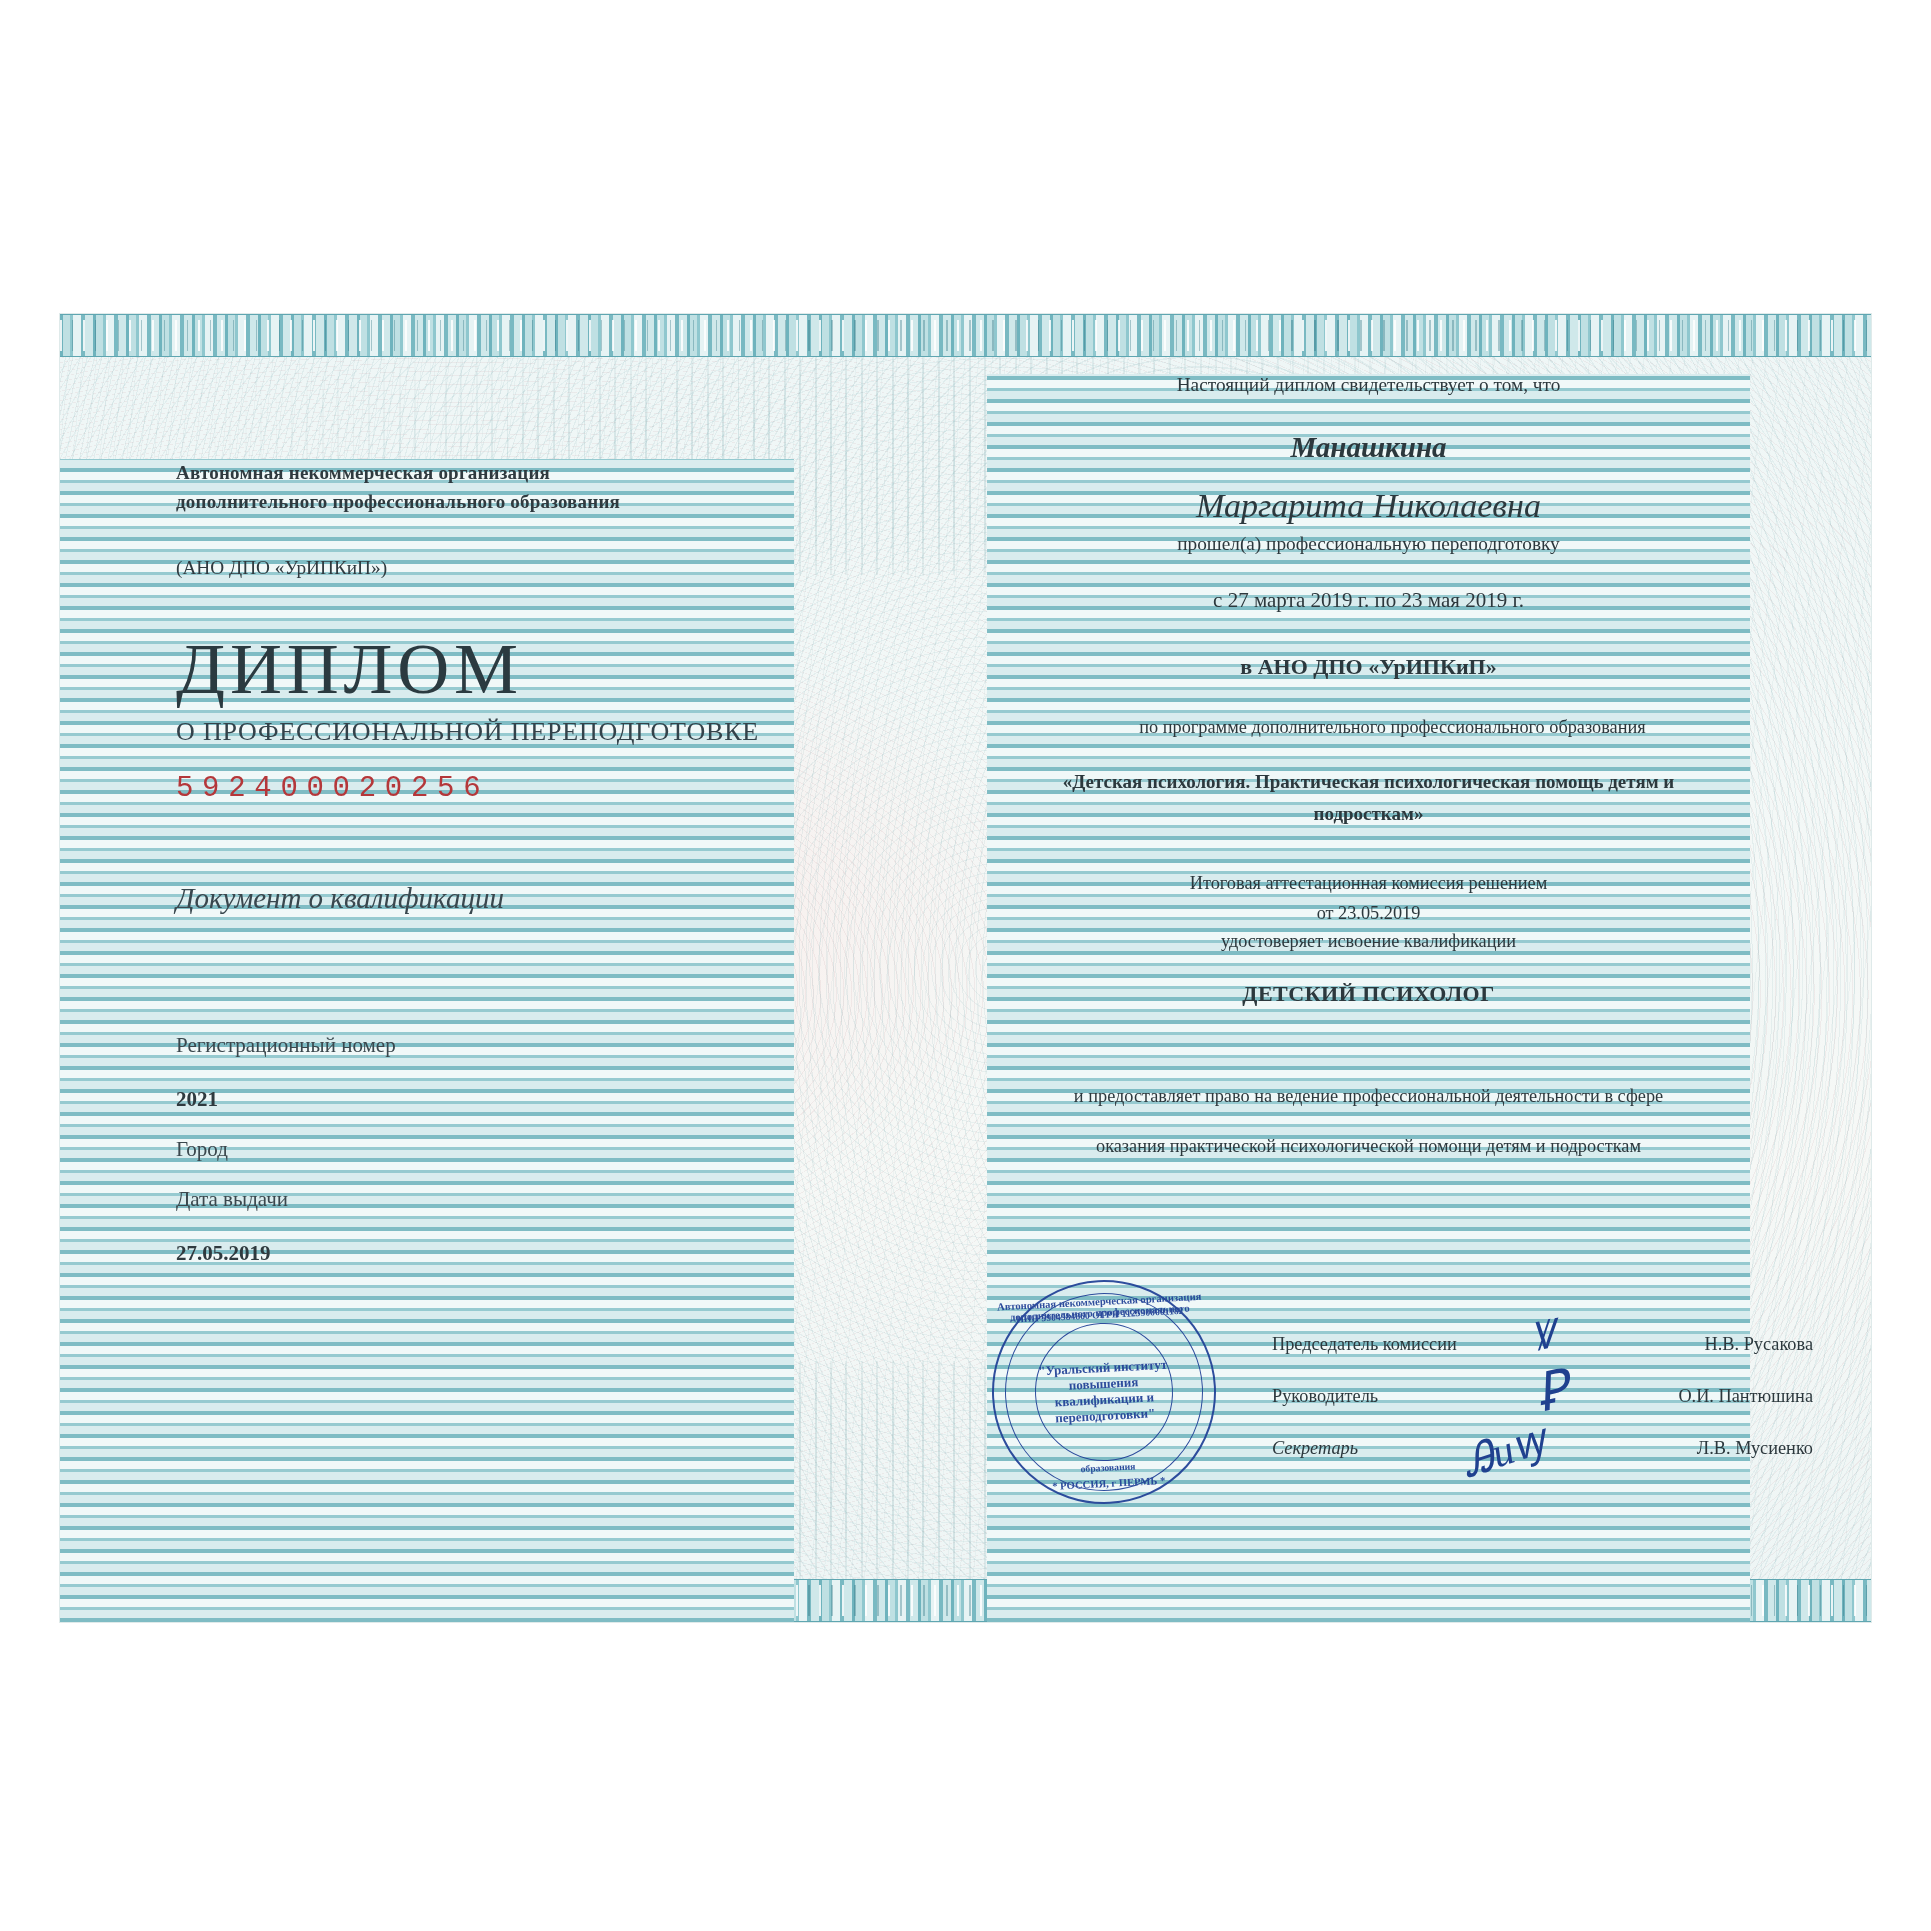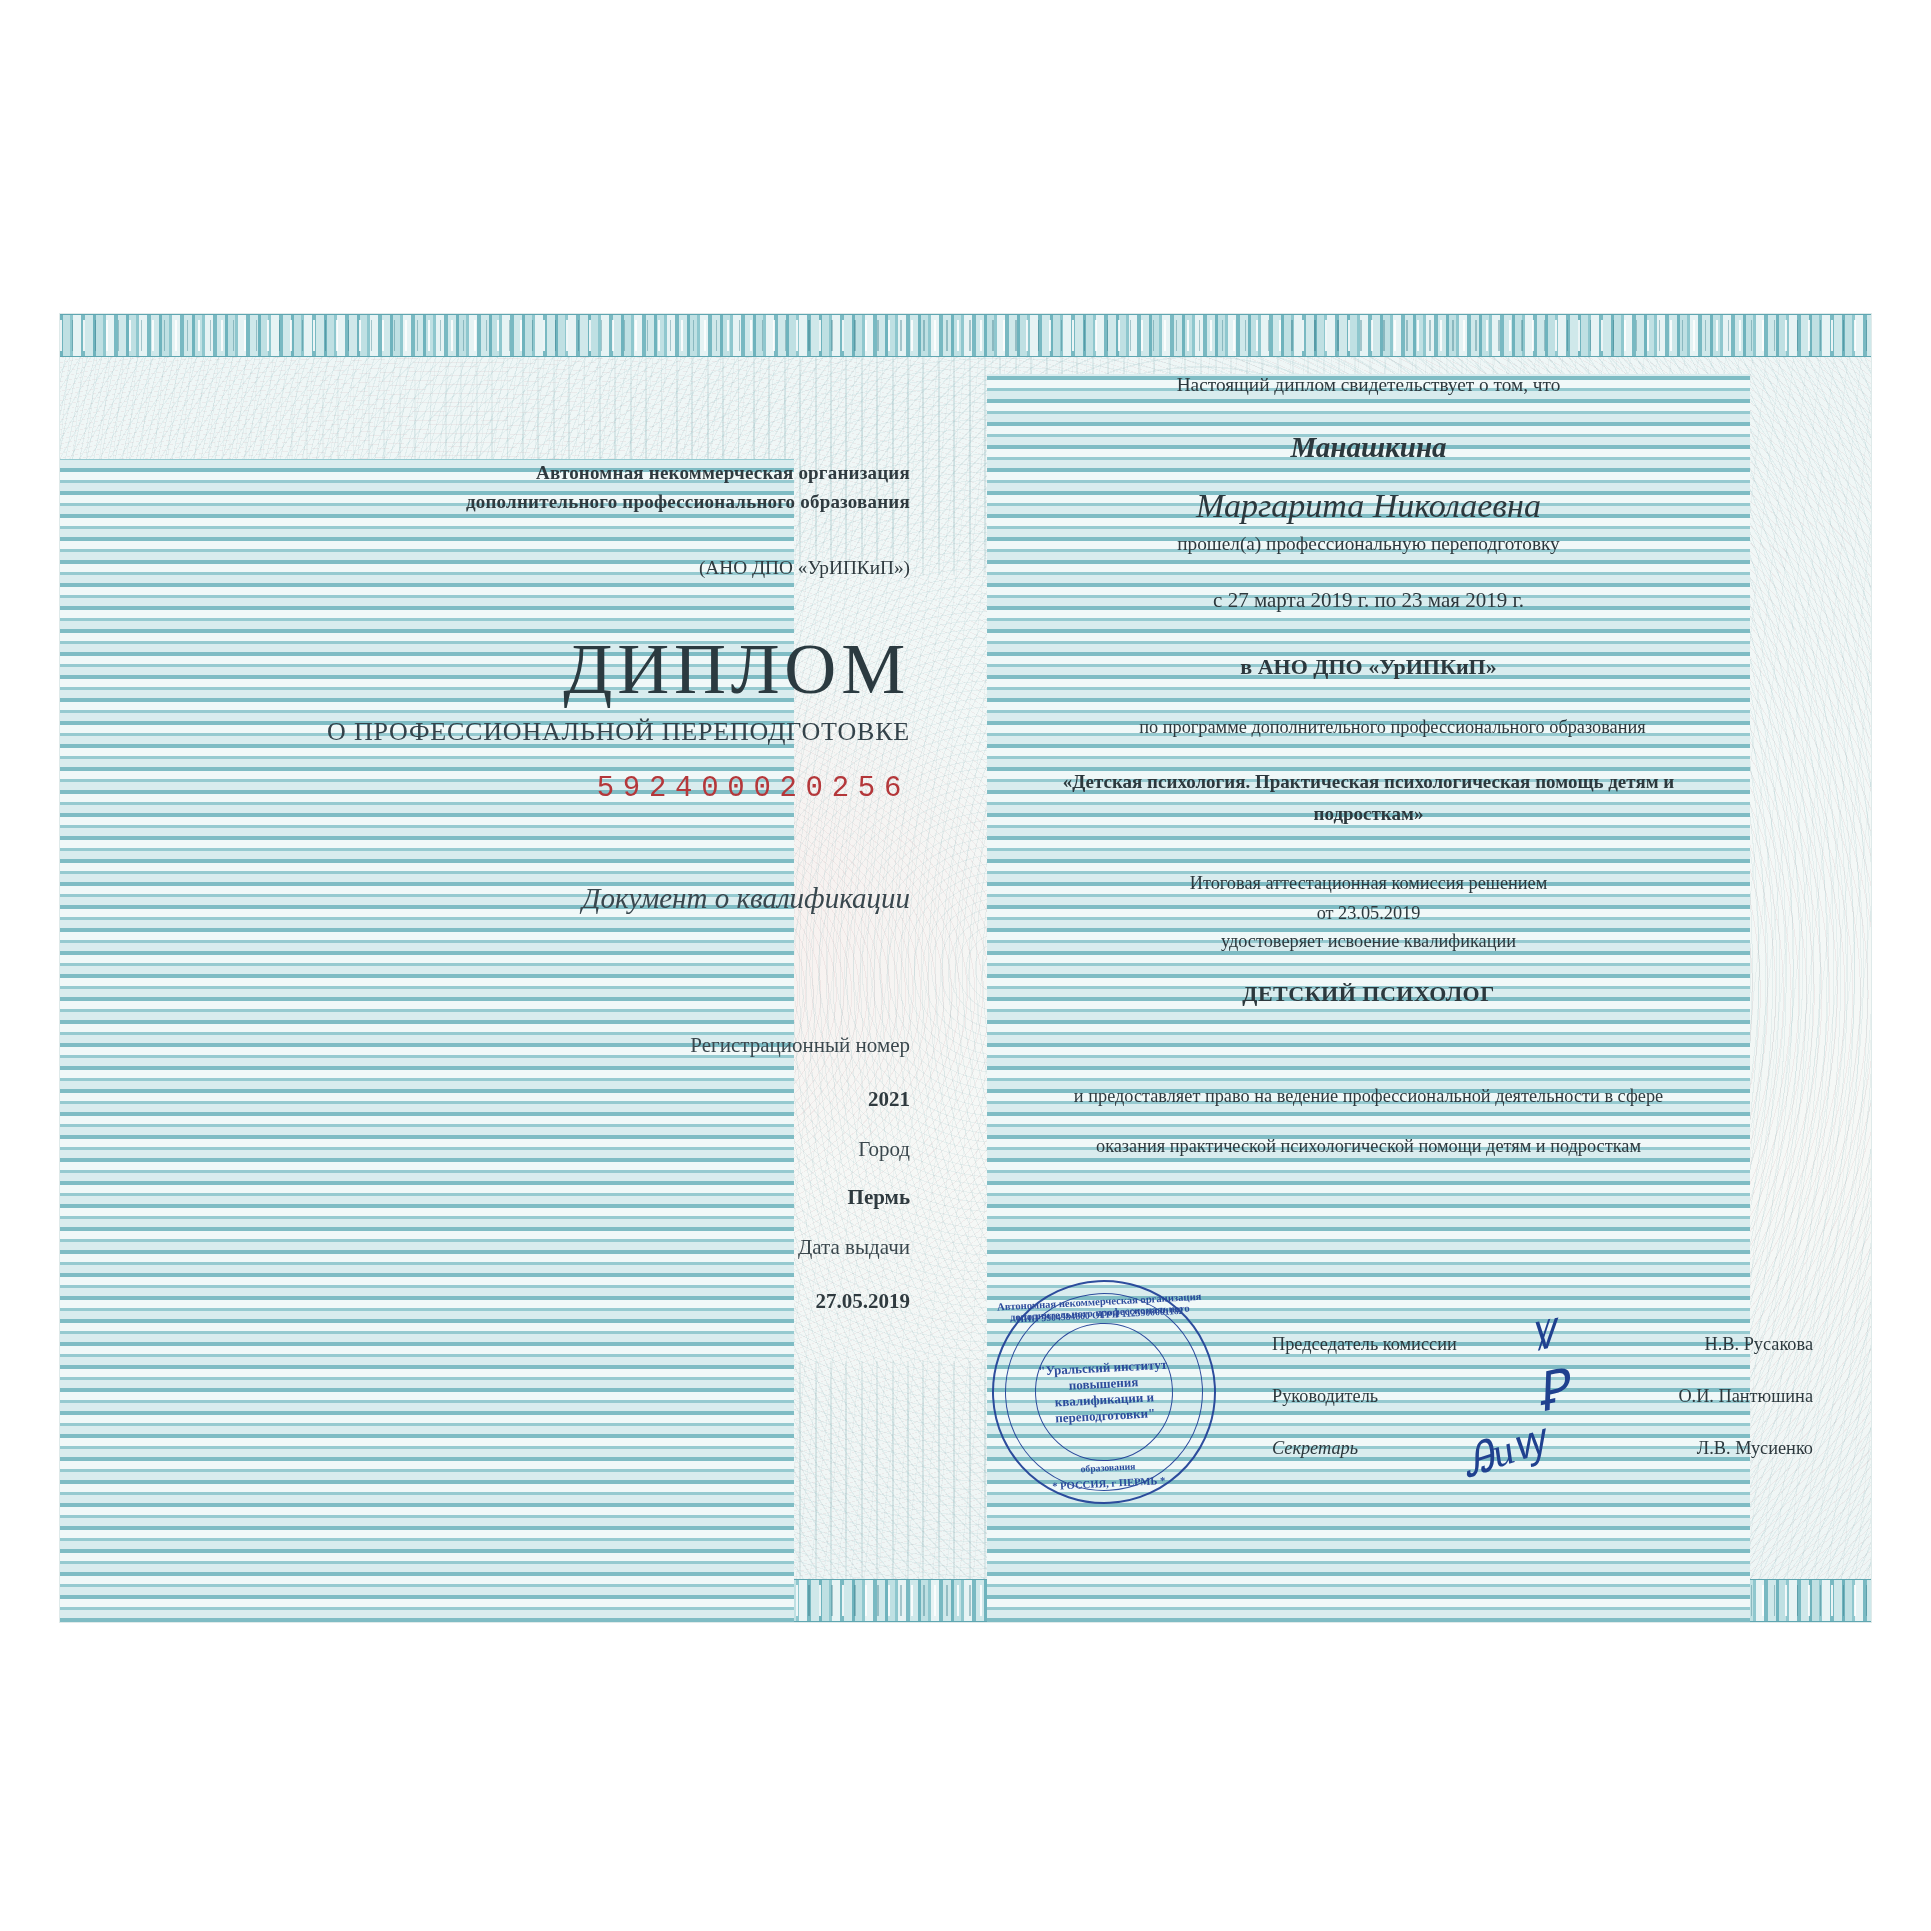--- a/index.html
+++ b/index.html
@@ -93,21 +93,21 @@
     background-image:repeating-radial-gradient(circle at 50% 50%,
       rgba(110,165,175,.26) 0 1px, rgba(255,255,255,0) 1px 6.8px);
   }
   .rosette.big{left:174px;top:618px;width:541px;height:541px;
     background-image:repeating-radial-gradient(circle at 50% 50%,
       rgba(190,150,155,.22) 0 1px, rgba(255,255,255,0) 1px 5.8px);}
   .rosette.mid{left:246px;top:415px;width:406px;height:406px;}
   .rosette.sm{left:975px;top:541px;width:502px;height:502px;opacity:.55;}
 
   
-  .left{position:absolute;left:116px;top:145px;width:734px;text-align:right;color:#2f3a3f;}
+  .left{position:absolute;left:116px;top:145px;width:734px;text-align:left;color:#2f3a3f;}
   .org1{font-weight:bold;font-size:19px;line-height:1.5;letter-spacing:0.2px;}
   .org2{font-weight:bold;font-size:19px;margin-top:33px;}
   .org3{font-weight:normal;font-size:19.3px;margin-top:41px;}
   .diplom{
     font-size:72px;letter-spacing:4.8px;margin-top:49px;color:#2b3a40;
     font-family:"Liberation Serif", serif;
   }
   .subtitle{font-size:26px;letter-spacing:0.8px;margin-top:5.8px;color:#33424a;}
   .serial{
     margin-top:25px;color:#b4373a;font-size:29px;letter-spacing:8.7px;
@@ -201,21 +201,20 @@
       <div class="org1">Автономная некоммерческая организация</div>
       <div class="org1">дополнительного профессионального образования</div>
       <div class="org3">(АНО ДПО «УрИПКиП»)</div>
       <div class="diplom">ДИПЛОМ</div>
       <div class="subtitle">О ПРОФЕССИОНАЛЬНОЙ ПЕРЕПОДГОТОВКЕ</div>
       <div class="serial">592400020256</div>
       <div class="qualdoc">Документ о квалификации</div>
       <div class="reglabel">Регистрационный номер</div>
       <div class="regnum">2021</div>
       <div class="citylabel">Город</div>
-      <div class="cityval">Пермь</div>
       <div class="datelabel">Дата выдачи</div>
       <div class="dateval">27.05.2019</div>
     </div>
 
     <div class="right">
       <div class="r-intro">Настоящий диплом свидетельствует о том, что</div>
       <div class="r-surname">Манашкина</div>
       <div class="r-name">Маргарита Николаевна</div>
       <div class="r-passed">прошел(а) профессиональную переподготовку</div>
       <div class="r-period">с 27 марта 2019 г. по 23 мая 2019 г.</div>

